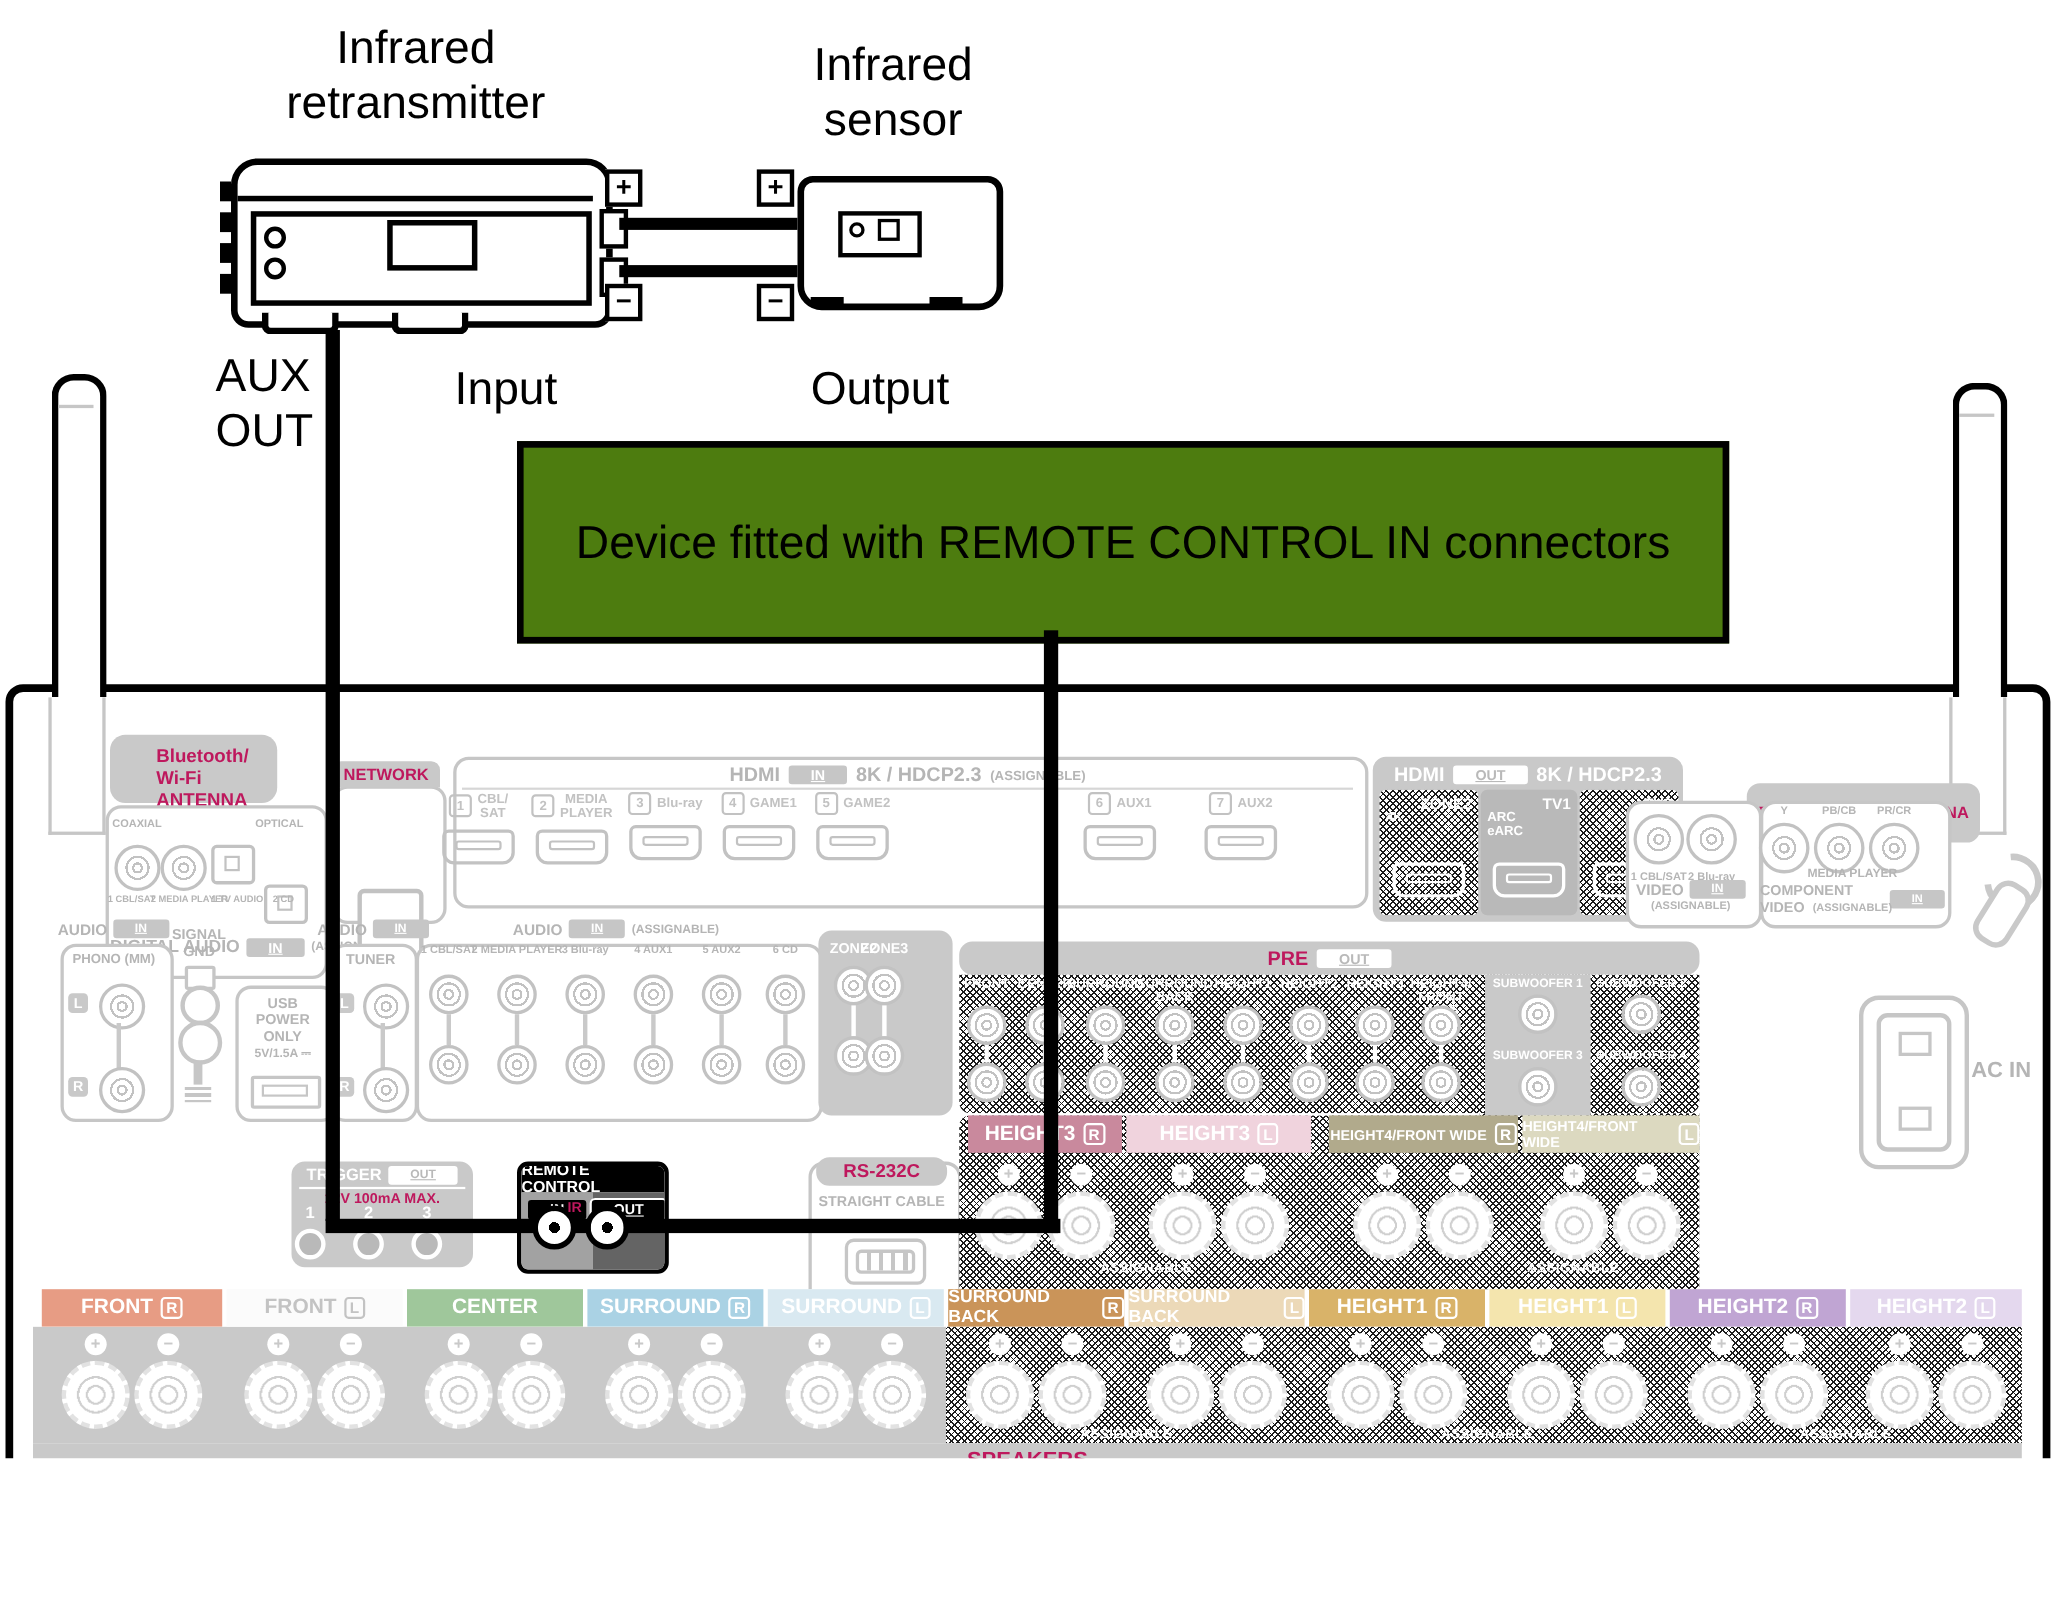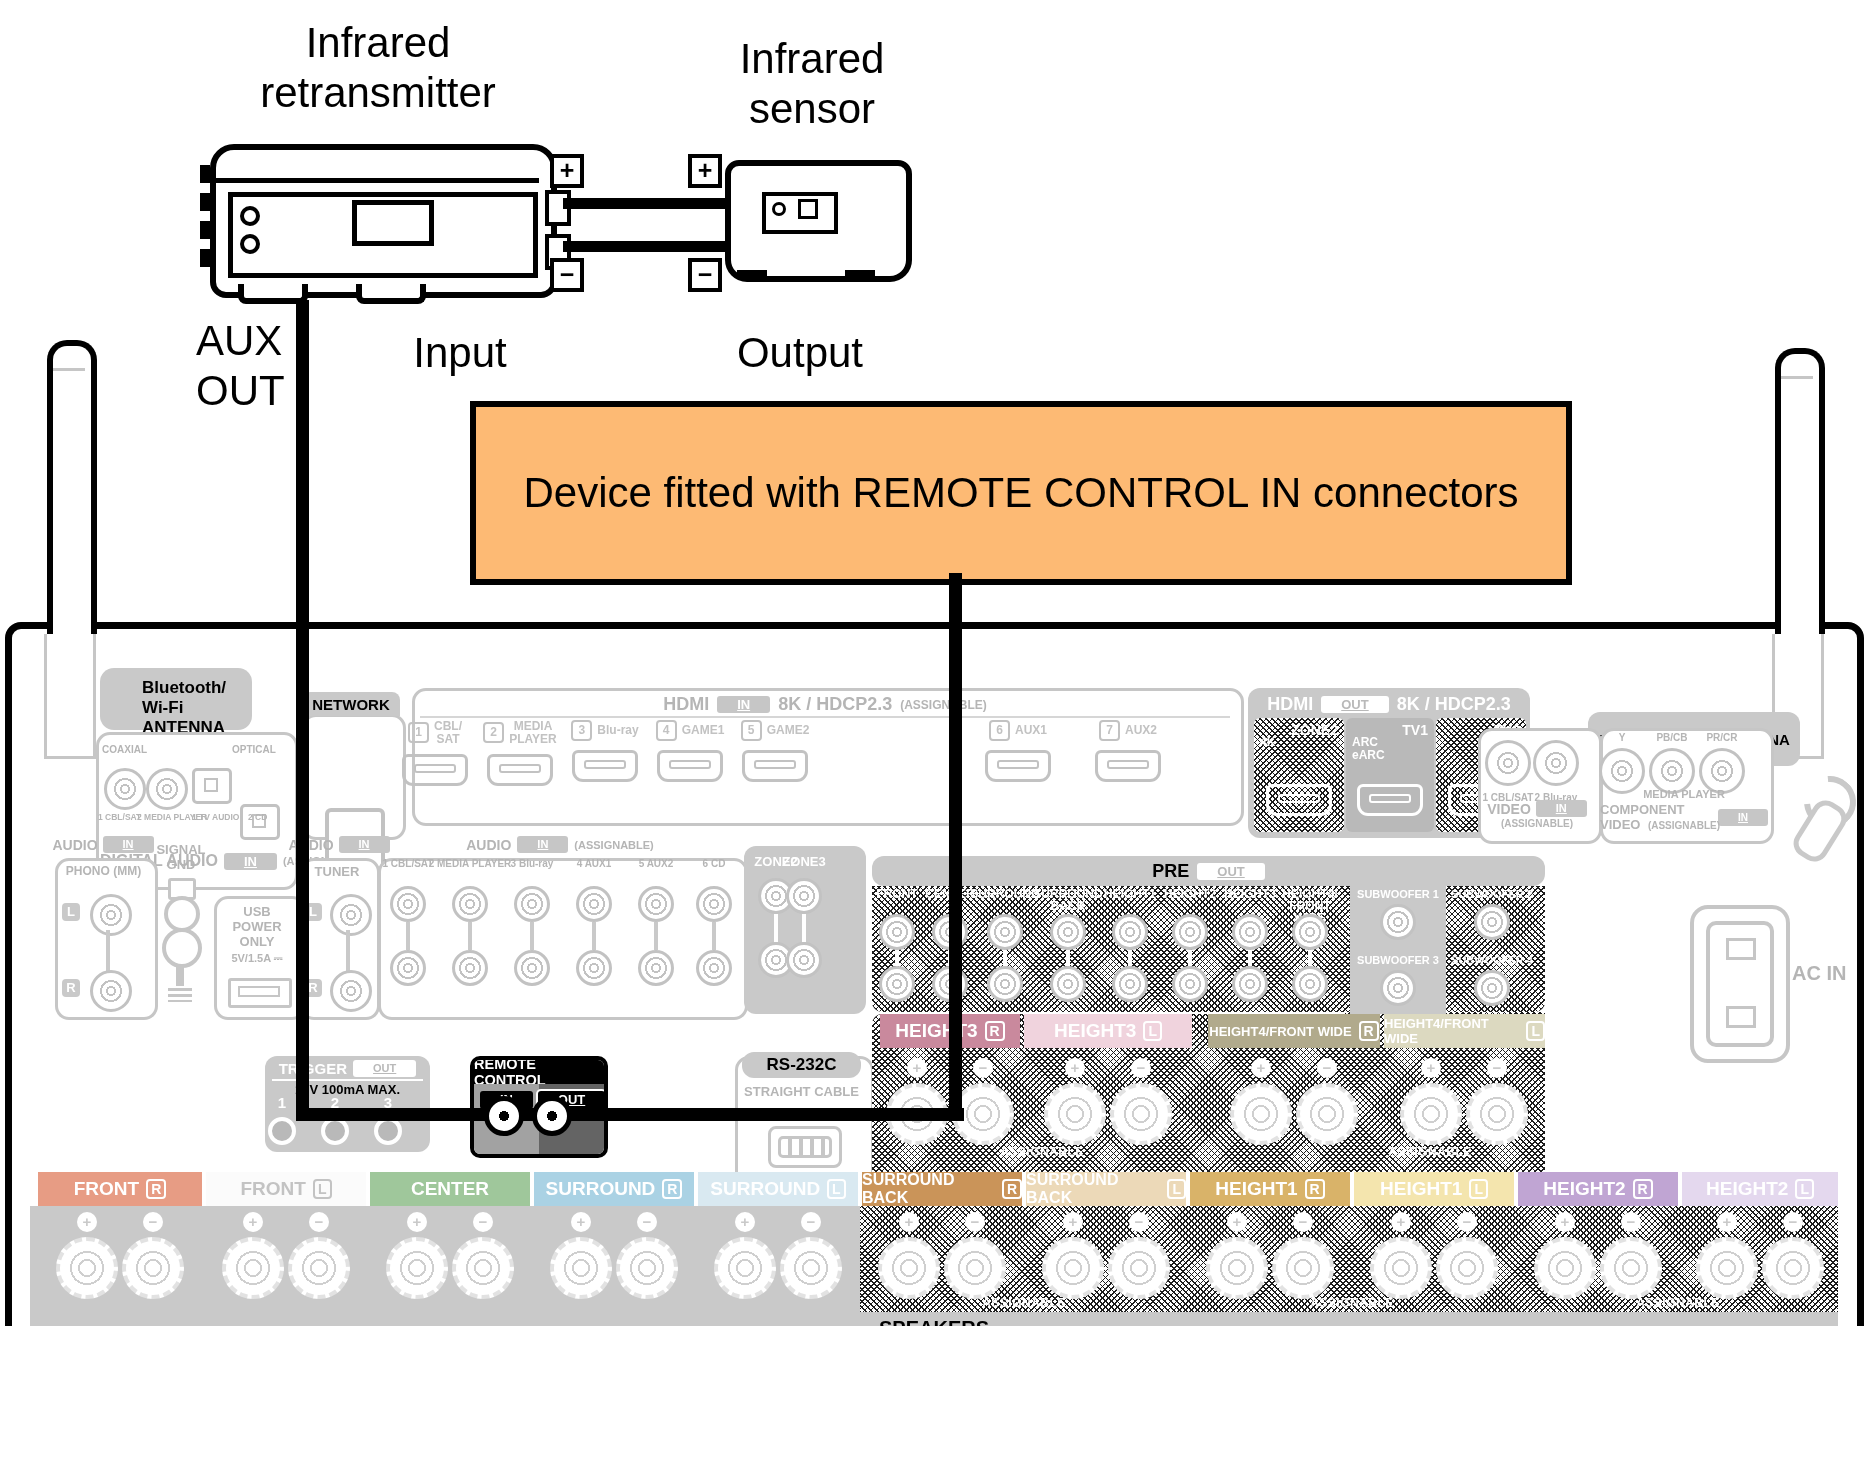--- a/index.html
+++ b/index.html
@@ -1,20 +1,20 @@
 <!DOCTYPE html>
 <html><head>
 <meta charset="utf-8">
 <style>
   html,body{margin:0;padding:0;background:#fff;font-family:"Liberation Sans",sans-serif;}
   #canvas{position:relative;width:1869px;height:1326px;background:#fff;overflow:hidden;}
   .abs{position:absolute;}
   .b{font-weight:bold;}
   .g{color:#b5b5b5;}
-  .w{color:#000000;}
+  .w{color:#be185d;}
   .ctr{text-align:center;}
   .ml{white-space:pre-line;}
   .flexr{display:flex;align-items:center;justify-content:center;}
   .blk-line{font-size:42px;line-height:50px;color:#000;}
   
   .obox{border:3px solid #c6c6c6;border-radius:14px;background:#fff;}
   .gpanel{background:#c9c9c9;border-radius:12px;}
   .hatch{background:
     repeating-linear-gradient(45deg,#1c1c1c 0 1.2px,transparent 1.2px 4.2px),
     repeating-linear-gradient(-45deg,#1c1c1c 0 1.2px,transparent 1.2px 4.2px),#fff;}
@@ -127,21 +127,21 @@
     <div class="abs" style="left:798px;top:199px;width:14px;height:14px;border:3px solid #000;"></div>
     <div class="abs" style="left:737px;top:270px;width:30px;height:9px;background:#000;"></div>
     <div class="abs" style="left:845px;top:270px;width:30px;height:9px;background:#000;"></div>
   </div>
 
   <div class="abs ml blk-line" style="left:196px;top:300px;margin-top:16px;">AUX
 OUT</div>
   <div class="abs ctr blk-line" style="left:400px;top:328px;width:120px;">Input</div>
   <div class="abs ctr blk-line" style="left:722px;top:328px;width:156px;">Output</div>
 
-  <div class="abs flexr" style="left:470px;top:401px;width:1090px;height:172px;border:6px solid #000;background:#fdba74;font-size:42px;color:#000;">
+  <div class="abs flexr" style="left:470px;top:401px;width:1090px;height:172px;border:6px solid #000;background:#4d7c0f;font-size:42px;color:#000;">
     <span>Device fitted with REMOTE CONTROL IN connectors</span>
   </div>
 
   <div class="abs" style="left:5px;top:622px;width:1845px;height:752px;border:7px solid #000;border-radius:16px;background:#fff;"></div>
 
   <div class="abs antenna" style="left:47px;top:340px;width:38px;height:288px;"></div>
   <div class="abs" style="left:53px;top:368px;width:32px;height:3px;background:#c6c6c6;"></div>
   <div class="abs" style="left:44px;top:634px;width:46px;height:122px;border:3px solid #c6c6c6;border-top:none;background:#fff;"></div>
   <div class="abs antenna" style="left:1775px;top:348px;width:38px;height:280px;"></div>
   <div class="abs" style="left:1781px;top:376px;width:32px;height:3px;background:#c6c6c6;"></div>

